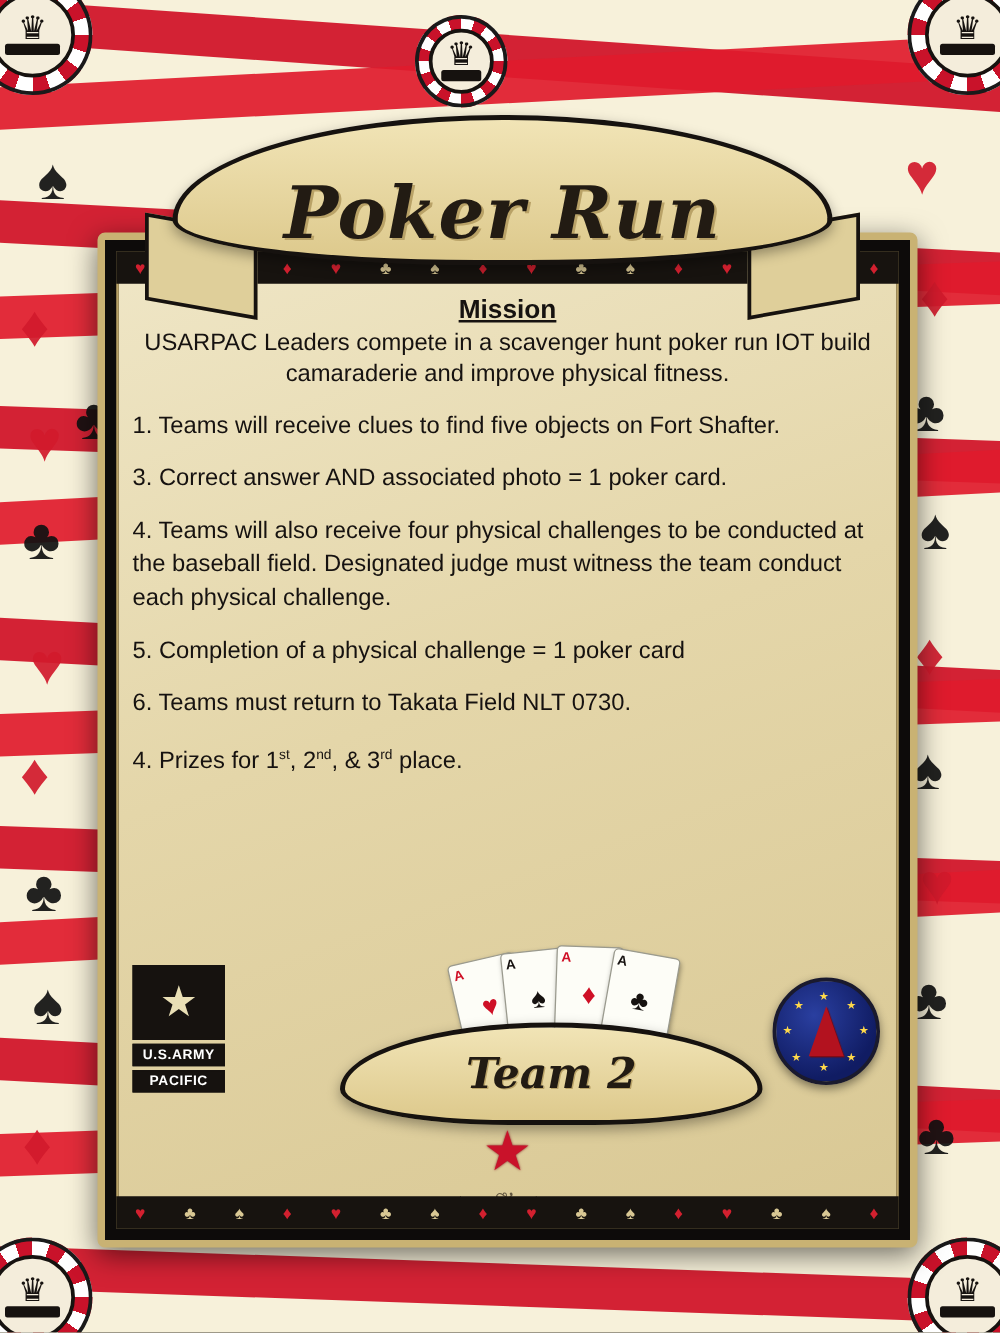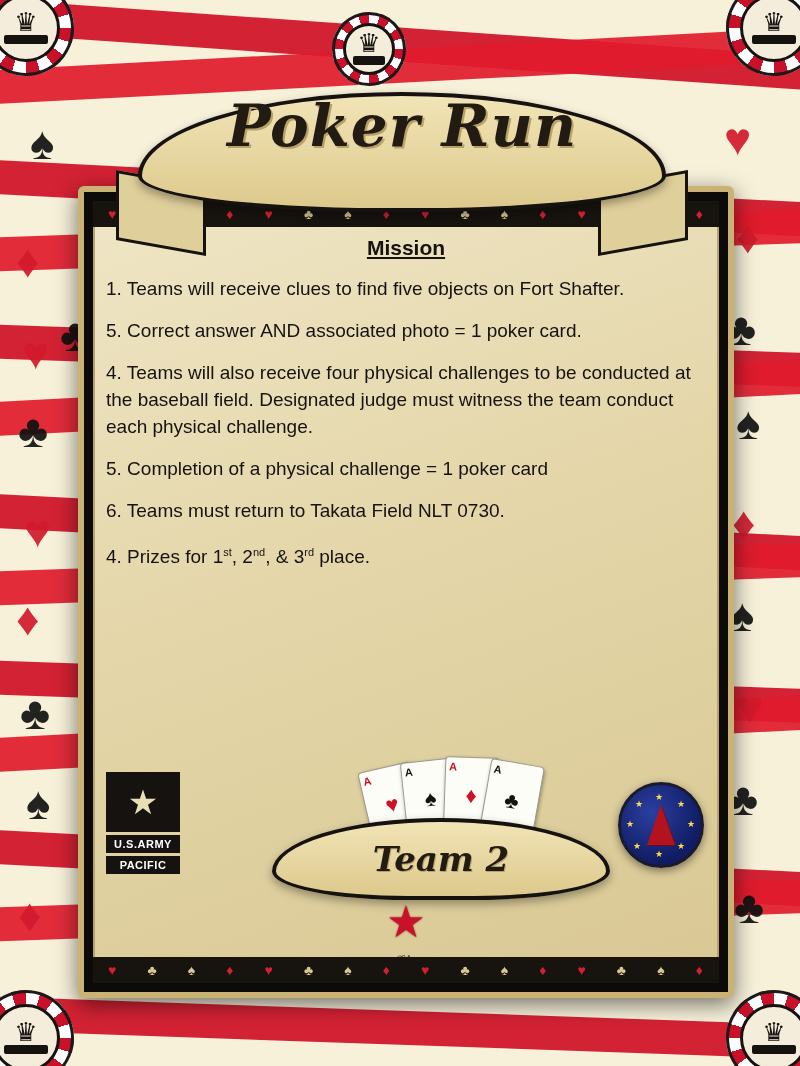--- a/index.html
+++ b/index.html
@@ -112,21 +112,21 @@
     border:3px solid #16120f;
   }
   .ribbon .tail.l{left:24px;transform:skewY(10deg);}
   .ribbon .tail.r{right:24px;transform:skewY(-10deg);}
   .ribbon .band{
     position:absolute;left:46px;right:46px;top:0;height:112px;
     background:linear-gradient(#f1e4b6,#ddc98c);
     border:4px solid #16120f;
     border-radius:50% 50% 46% 46% / 70% 70% 30% 30%;
     box-shadow:0 4px 10px rgba(0,0,0,.35);
-    display:flex;align-items:flex-start;justify-content:center;
+    display:flex;align-items:flex-end;justify-content:center;
   }
   .poker-run{
     font-family:"DejaVu Serif", serif;
     font-style:italic;font-weight:bold;
     font-size:58px;color:#221b13;
     text-shadow:2px 2px 0 #b9a267;
     letter-spacing:1px;
     transform:translateY(-4px);
   }
 
@@ -295,25 +295,26 @@
     <span>♠</span>
     <span class="rs">♦</span>
     <span class="rs">♥</span>
     <span>♣</span>
     <span>♠</span>
     <span class="rs">♦</span>
   </div>
 
   <div class="content">
     <div class="sec-title">Mission</div>
+    <div class="mission-text">USARPAC Leaders compete in a scavenger hunt poker run IOT build camaraderie and improve physical fitness.</div>
 
 
     <div class="ops">
       <div class="li">1. Teams will receive clues to find five objects on Fort Shafter.</div>
-      <div class="li">5. Correct answer AND associated photo = 1 poker card.</div>
+      <div class="li">3. Correct answer AND associated photo = 1 poker card.</div>
       <div class="li">4. Teams will also receive four physical challenges to be conducted at the baseball field. Designated judge must witness the team conduct each physical challenge.</div>
       <div class="li">5. Completion of a physical challenge = 1 poker card</div>
       <div class="li">6. Teams must return to Takata Field NLT 0730.</div>
       <div class="li"><span>4. Prizes for 1</span><sup>st</sup><span>, 2</span><sup>nd</sup><span>, &amp; 3</span><sup>rd</sup><span> place.</span></div>
     </div>
   </div>
 
   <div class="army">
     <div class="star-box">★</div>
     <div class="lbl">U.S.ARMY</div>

